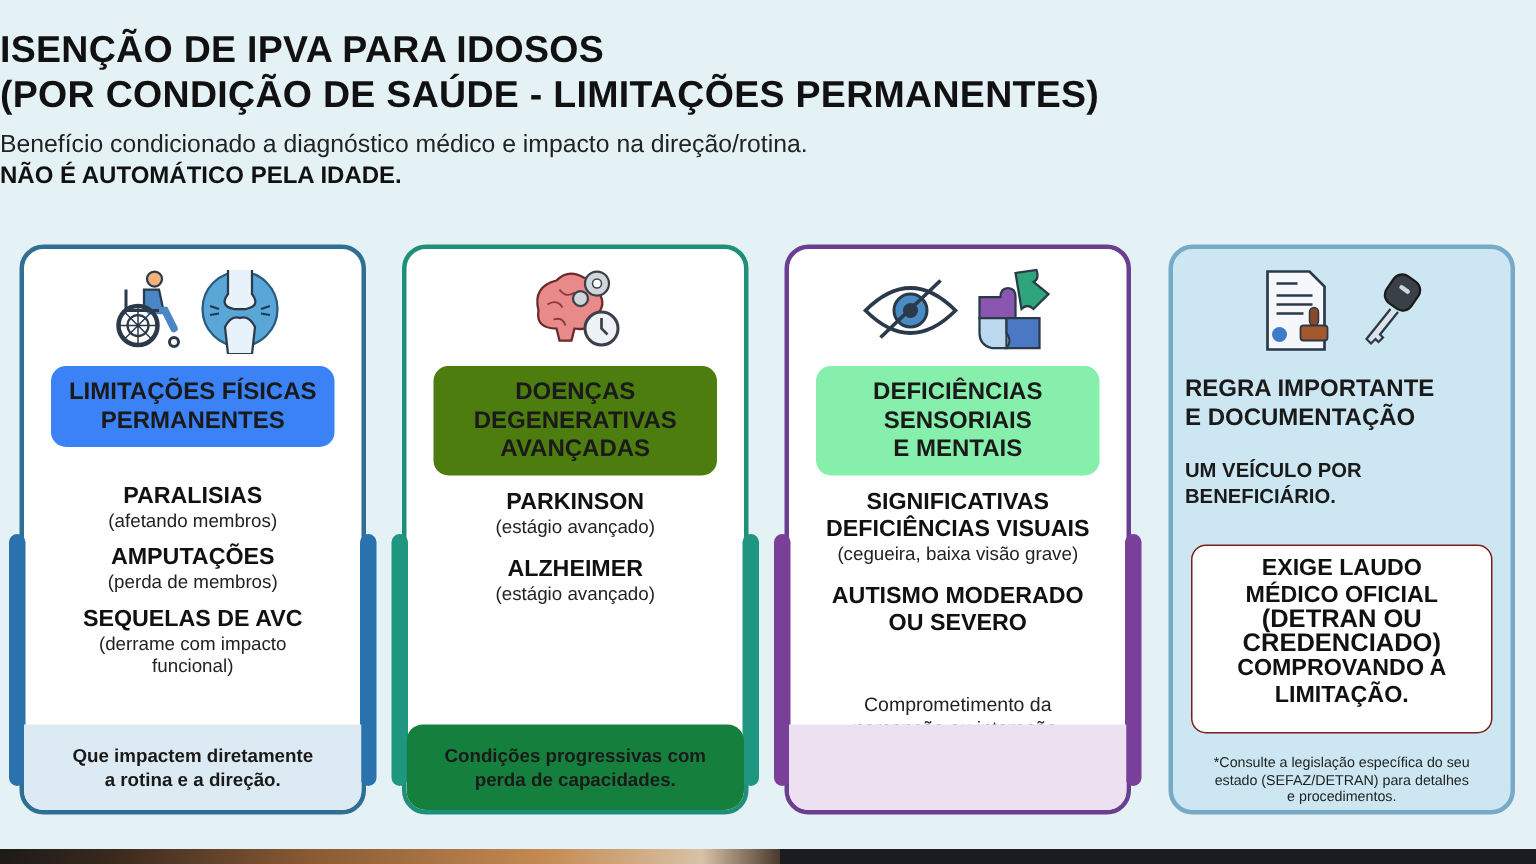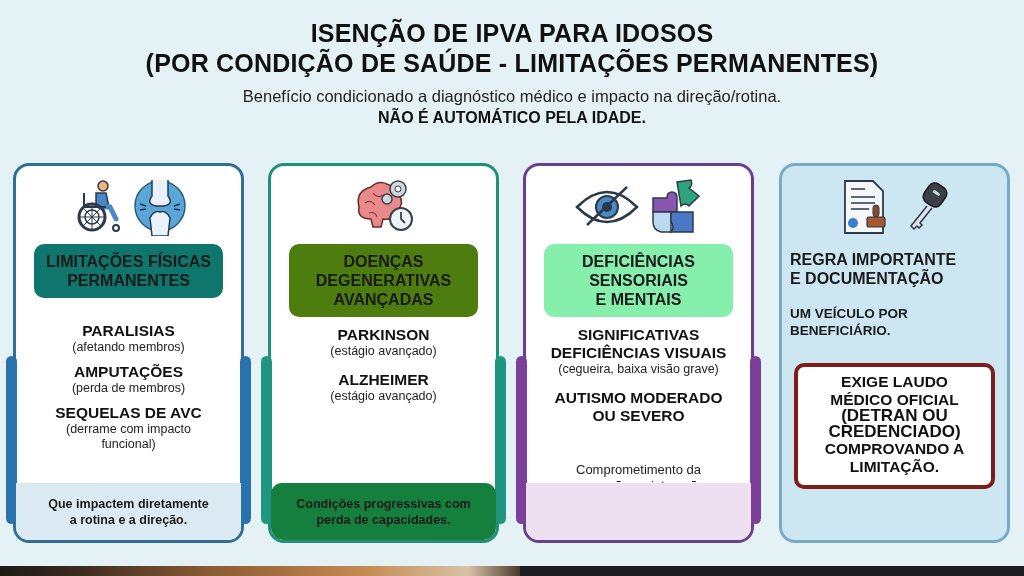--- a/index.html
+++ b/index.html
@@ -3,21 +3,21 @@
 <meta charset="utf-8">
 <style>
   * { box-sizing: border-box; margin: 0; padding: 0; }
   html, body { width: 1024px; height: 576px; overflow: hidden; }
   body {
     font-family: "Liberation Sans", "DejaVu Sans", sans-serif;
     background: #e5f2f5;
     position: relative;
     color: #1a1a1a;
   }
-  .header { position: absolute; left: 0; top: 18px; width: 1024px; text-align: center; }
+  .header { position: absolute; left: 0; top: 18px; width: 1024px; text-align: left; }
   .title { font-weight: 700; font-size: 25px; line-height: 30px; letter-spacing: 0.2px; color: #111; }
   .subtitle { font-size: 16.5px; line-height: 21px; margin-top: 8px; color: #222; }
   .subtitle-strong { font-weight: 700; font-size: 16px; line-height: 21px; color: #111; }
 
   .card {
     position: absolute; top: 163px; width: 231px; height: 380px;
     background: #ffffff; border: 3px solid; border-radius: 16px;
     overflow: visible;
   }
   .card .sidebar-l, .card .sidebar-r {
@@ -37,39 +37,39 @@
   .item-sub { font-size: 12.5px; line-height: 15px; color: #222; }
   .item { margin-bottom: 8px; }
   .footer {
     position: absolute; left: 0; right: 0; bottom: 0; height: 57px;
     display: flex; align-items: center; justify-content: center; text-align: center;
     font-size: 12.5px; font-weight: 700; line-height: 16px; padding: 0 10px; color: #1a1a1a;
   }
 
   #card1 { left: 13px; border-color: #2f6f93; }
   #card1 .sidebar-l, #card1 .sidebar-r { background: #2a72ad; }
-  #card1 .cat { background: #0f766e; top: 78px; }
+  #card1 .cat { background: #3b82f6; top: 78px; }
   #card1 .footer { background: #dcebf3; }
 
   #card2 { left: 268px; border-color: #1e8f78; }
   #card2 .sidebar-l, #card2 .sidebar-r { background: #1f9680; }
   #card2 .cat { background: #4d7c0f; }
   #card2 .footer { background: #15803d; border-radius: 11px; }
 
   #card3 { left: 523px; border-color: #6b3f8f; }
   #card3 .sidebar-l, #card3 .sidebar-r { background: #7a3f98; }
   #card3 .cat { background: #86efac; }
   #card3 .footer { background: #ece0f1; }
 
   #card4 { left: 779px; border-color: #78a9c6; background: #cde7f2; }
 
   .rule-text { position: absolute; left: 8px; right: 8px; font-weight: 700; color: #1a1a1a; }
   .alert-box {
     position: absolute; left: 12px; right: 12px; top: 197px; height: 126px;
-    background: #fff; border: 4px solid #7f1d1d; border-radius: 10px;
+    background: #fff; border: 1px solid #7f1d1d; border-radius: 10px;
     text-align: center; font-weight: 700; font-size: 15.5px; line-height: 17.5px;
     padding-top: 6px; color: #111;
   }
   .alert-box .paren { font-size: 17px; line-height: 16px; }
   .note { position: absolute; left: 10px; right: 10px; top: 337px; text-align: center; font-size: 9.5px; line-height: 11.5px; color: #222; }
 
   .bottom-strip { position: absolute; left: 0; top: 566px; width: 1024px; height: 10px; }
   .bottom-strip .a { position: absolute; left: 0; width: 520px; height: 10px; background: linear-gradient(90deg, #1d1a17 0%, #3b2a1e 15%, #8a5a33 40%, #c58a52 70%, #d8c2a6 90%, #4a3a2c 100%); }
   .bottom-strip .b { position: absolute; left: 520px; width: 504px; height: 10px; background: #1a1c20; }
 </style>
@@ -253,19 +253,24 @@
       <div>BENEFICIÁRIO.</div>
     </div>
     <div class="alert-box">
       <div>EXIGE LAUDO</div>
       <div>MÉDICO OFICIAL</div>
       <div class="paren">(DETRAN OU</div>
       <div class="paren">CREDENCIADO)</div>
       <div>COMPROVANDO A</div>
       <div>LIMITAÇÃO.</div>
     </div>
+    <div class="note">
+      <div>*Consulte a legislação específica do seu</div>
+      <div>estado (SEFAZ/DETRAN) para detalhes</div>
+      <div>e procedimentos.</div>
+    </div>
   </div>
 </div>
 
 <div class="bottom-strip">
   <div class="a"></div>
   <div class="b"></div>
 </div>
 
 </body></html>

